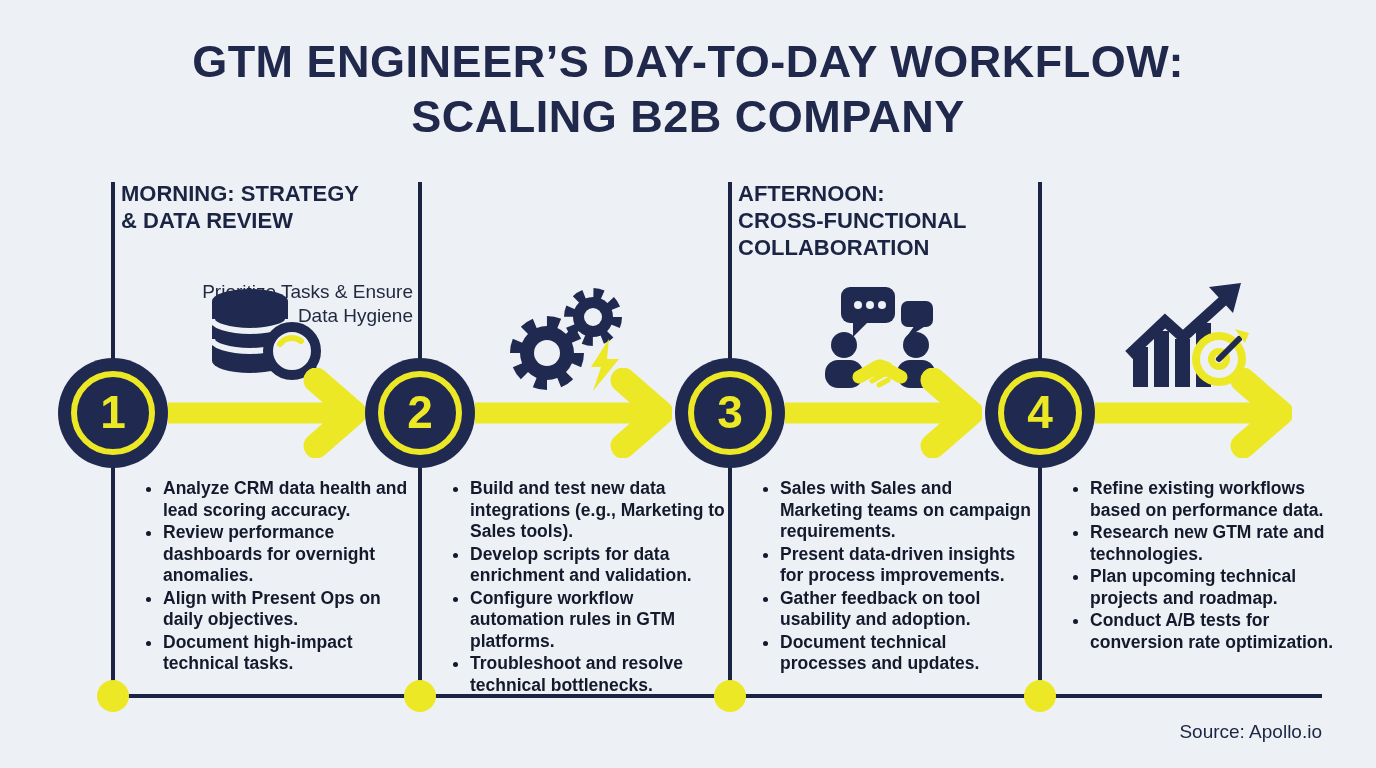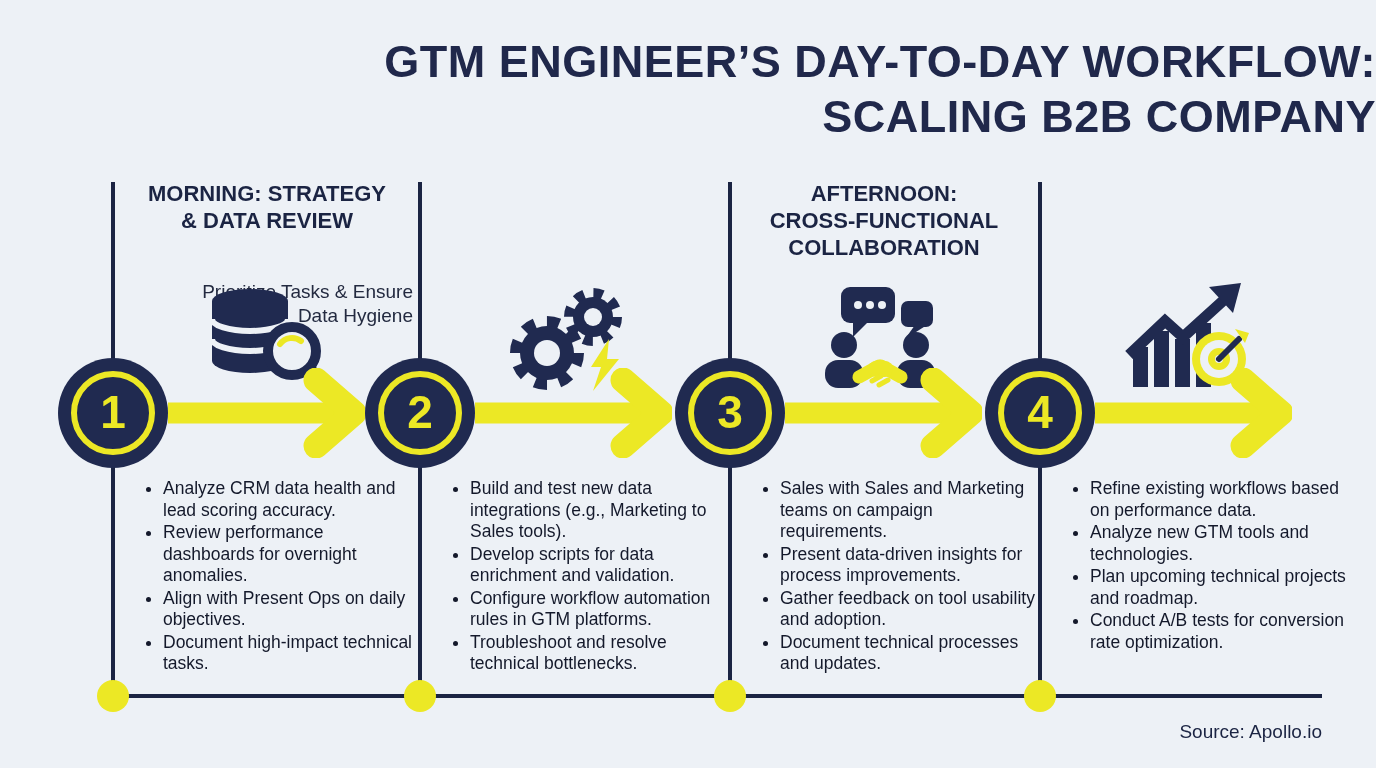--- a/index.html
+++ b/index.html
@@ -8,35 +8,35 @@
     font-family: "Liberation Sans", sans-serif;
     background: #edf1f6;
     position: relative;
     overflow: hidden;
     color: #1b2443;
   }
   .page { position: absolute; inset: 0; }
 
   .main-title {
     position: absolute; top: 34px; left: 0; width: 1376px;
-    text-align: right;
+    text-align: center;
     font-size: 45px; font-weight: 800; letter-spacing: 0.5px;
     line-height: 55px; color: #20284b;
     white-space: pre-line;
   }
 
   .vline { position: absolute; top: 182px; height: 514px; width: 4px; background: #1b2443; z-index: 1; }
   .hline { position: absolute; top: 694px; left: 111px; width: 1211px; height: 4px; background: #1b2443; z-index: 1; }
   .ydot  { position: absolute; top: 680px; width: 32px; height: 32px; border-radius: 50%; background: #ece825; z-index: 2; }
 
   .stage { position: absolute; top: 0; width: 307px; height: 768px; }
 
   .stage-title {
     position: absolute; top: 180px; left: 8px; width: 292px;
-    text-align: center; font-size: 22px; font-weight: 800;
+    font-size: 22px; font-weight: 800;
     line-height: 27px; color: #1b2443; white-space: pre-line;
   }
   .stage-subtitle {
     position: absolute; top: 244px; left: 8px; width: 292px;
     text-align: right; font-size: 19px; font-weight: 400;
     line-height: 24px; color: #232a40; white-space: pre-line; margin-top: 36px;
   }
 
   .icon-box { position: absolute; top: 281px; left: 85px; width: 134px; height: 112px; z-index: 2; }
   .icon-box svg { width: 100%; height: 100%; }
@@ -55,21 +55,21 @@
     font-size: 46px; font-weight: 800; color: #ece825; line-height: 1;
     transform: translateY(-1px);
   }
 
   .arrow { position: absolute; top: 368px; left: 55px; width: 197px; height: 90px; z-index: 2; }
 
   .bullets {
     position: absolute; top: 478px; left: 30px; width: 276px;
     font-size: 17.5px; line-height: 21.5px; color: #14192b; font-weight: 500;
   }
-  .bullets ul { list-style: disc; padding-left: 20px; }
+  .bullets ul { list-style: disc; padding-left: 20px; font-weight: bold; }
   .bullets li { margin: 0 0 1px 0; }
 
   .source {
     position: absolute; top: 721px; left: 1022px; width: 300px;
     text-align: right; font-size: 19px; color: #1b2443; font-weight: 400;
   }
 </style>
 </head>
 <body>
 
@@ -240,21 +240,21 @@
     <div class="arrow">
       <svg viewBox="0 0 197 90">
         <line x1="0" y1="45" x2="172" y2="45" stroke="#ece825" stroke-width="21"></line>
         <path d="M148,12 L186,45 L148,78" fill="none" stroke="#ece825" stroke-width="25" stroke-linecap="round" stroke-linejoin="round"></path>
       </svg>
     </div>
 
     <div class="bullets">
       <ul>
         <li>Refine existing workflows based on performance data.</li>
-        <li>Analyze new GTM tools and technologies.</li>
+        <li>Research new GTM rate and technologies.</li>
         <li>Plan upcoming technical projects and roadmap.</li>
         <li>Conduct A/B tests for conversion rate optimization.</li>
       </ul>
     </div>
   </div>
 
   <div class="source">Source: Apollo.io</div>
 
 </div>
 

